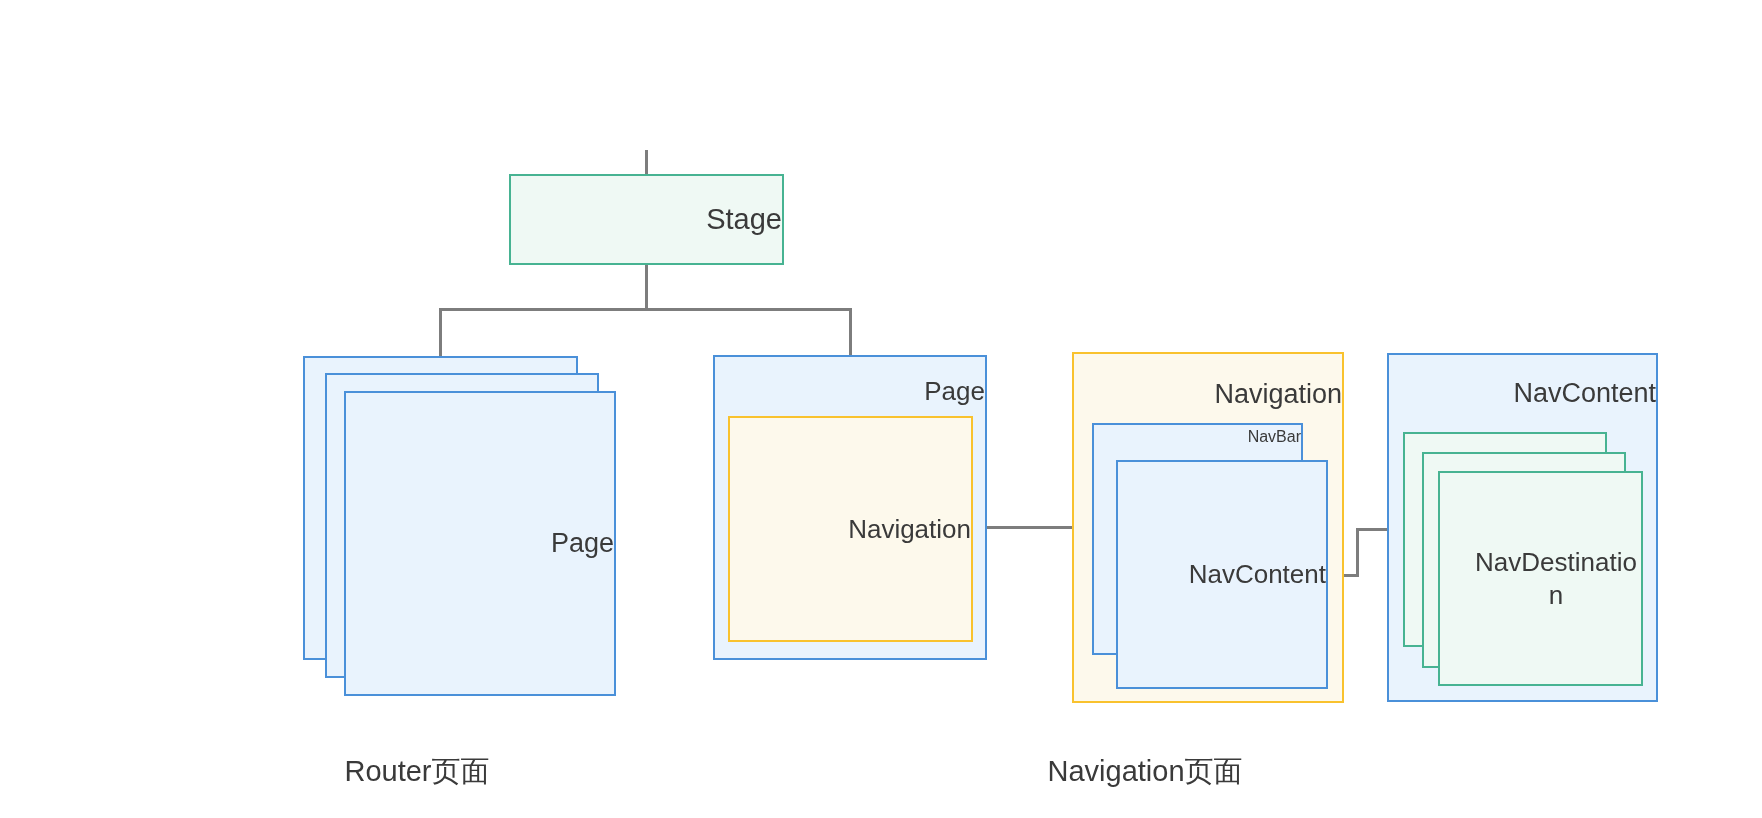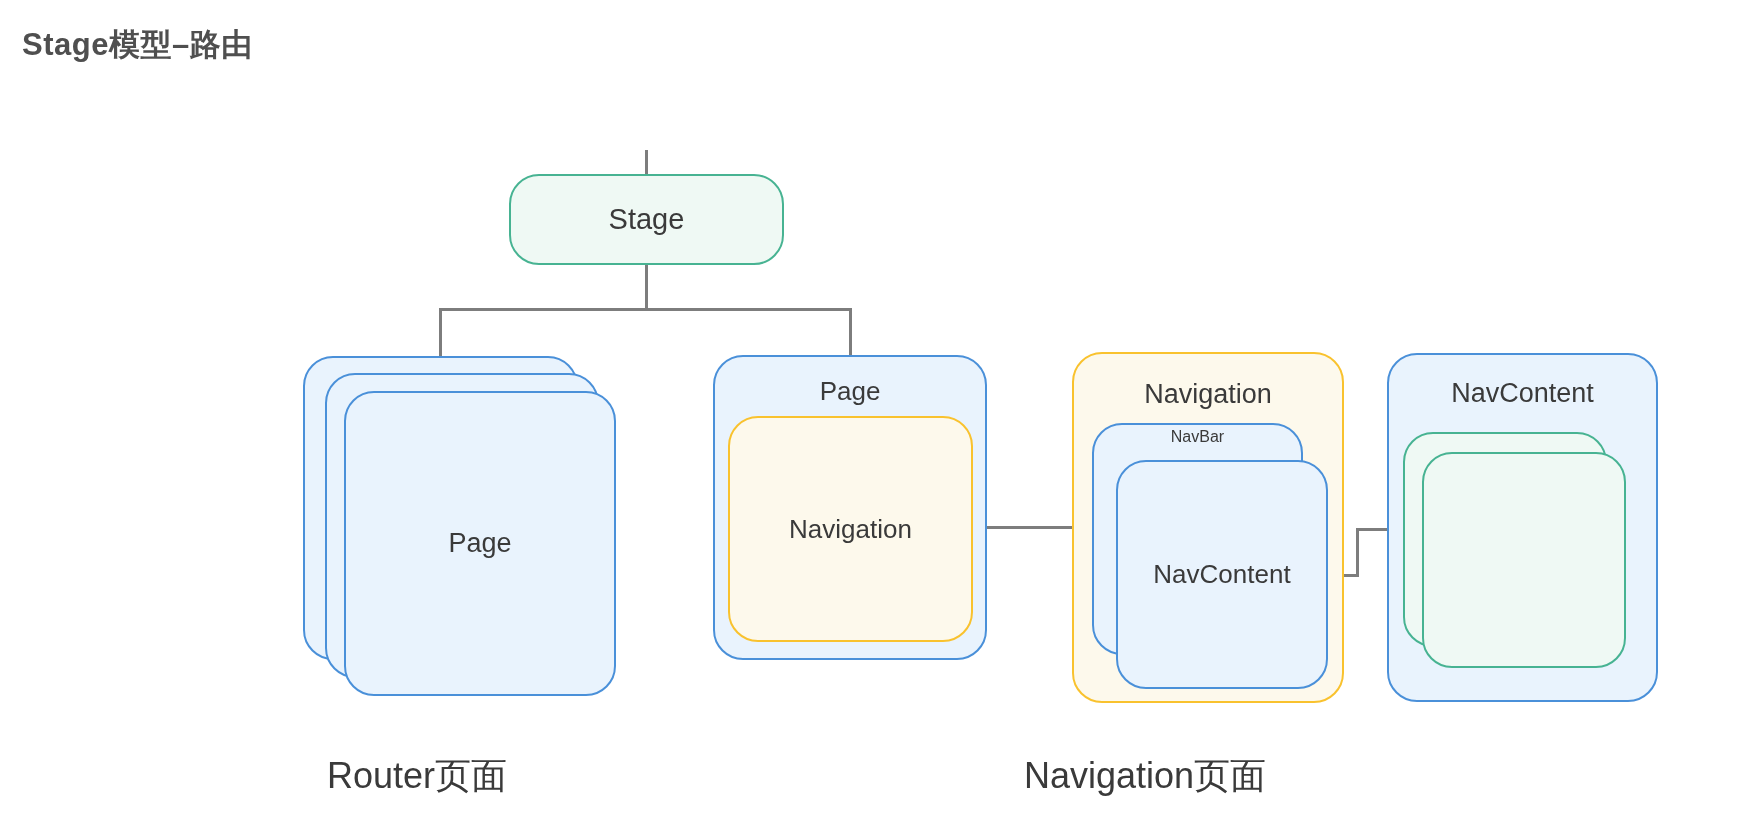--- a/index.html
+++ b/index.html
@@ -11,36 +11,35 @@
   html,body{margin:0;padding:0;background:#ffffff;}
   .canvas{
     position:relative;width:1762px;height:818px;background:#ffffff;
     font-family:"Liberation Sans","DejaVu Sans",sans-serif;color:var(--text);
     overflow:hidden;
   }
   .page-title{
     position:absolute;left:22px;top:24px;font-size:31px;font-weight:700;
     color:var(--title-text);letter-spacing:.5px;
   }
-  .box{position:absolute;box-sizing:border-box;display:flex;align-items:center;justify-content:center;border-radius:30px;}
+  .box{position:absolute;box-sizing:border-box;display:flex;align-items:center;justify-content:flex-end;}
   .green{border:2.5px solid var(--green-border);background:var(--green-fill);}
   .blue{border:2.5px solid var(--blue-border);background:var(--blue-fill);}
   .yellow{border:2.5px solid var(--yellow-border);background:var(--yellow-fill);}
   .top-label{align-items:flex-start;}
   .lbl{font-size:26px;color:var(--text);text-align:center;line-height:1.25;}
   .line{position:absolute;background:var(--line);}
-  .caption{position:absolute;font-size:36px;color:var(--text);text-align:center;}
+  .caption{position:absolute;font-size:29px;color:var(--text);text-align:center;}
   .wrap-label{width:170px;word-break:break-all;}
 </style>
 </head>
 <body>
 
 <div class="canvas">
 
-  <div class="page-title">Stage模型–路由</div>
 
   <div class="line" style="left:645px;top:150px;width:3px;height:26px;"></div>
   <div class="line" style="left:645px;top:263px;width:3px;height:47px;"></div>
   <div class="line" style="left:439px;top:308px;width:413px;height:3px;"></div>
   <div class="line" style="left:439px;top:308px;width:3px;height:50px;"></div>
   <div class="line" style="left:849px;top:308px;width:3px;height:49px;"></div>
   <div class="line" style="left:973px;top:526px;width:100px;height:3px;"></div>
   <div class="line" style="left:1329px;top:574px;width:30px;height:3px;"></div>
   <div class="line" style="left:1356px;top:528px;width:3px;height:49px;"></div>
   <div class="line" style="left:1356px;top:528px;width:32px;height:3px;"></div>
@@ -72,14 +71,17 @@
   <div class="box blue" style="left:1116px;top:460px;width:212px;height:229px;">
     <span class="lbl">NavContent</span>
   </div>
   <div class="caption" style="left:1015px;top:752px;width:260px;">Navigation页面</div>
 
   <div class="box blue top-label" style="left:1387px;top:353px;width:271px;height:349px;padding-top:22px;">
     <span class="lbl" style="font-size:27px;">NavContent</span>
   </div>
   <div class="box green" style="left:1403px;top:432px;width:204px;height:215px;"></div>
   <div class="box green" style="left:1422px;top:452px;width:204px;height:216px;"></div>
+  <div class="box green" style="left:1438px;top:471px;width:205px;height:215px;">
+    <span class="lbl wrap-label">NavDestination</span>
+  </div>
 
 </div>
 
 </body></html>

